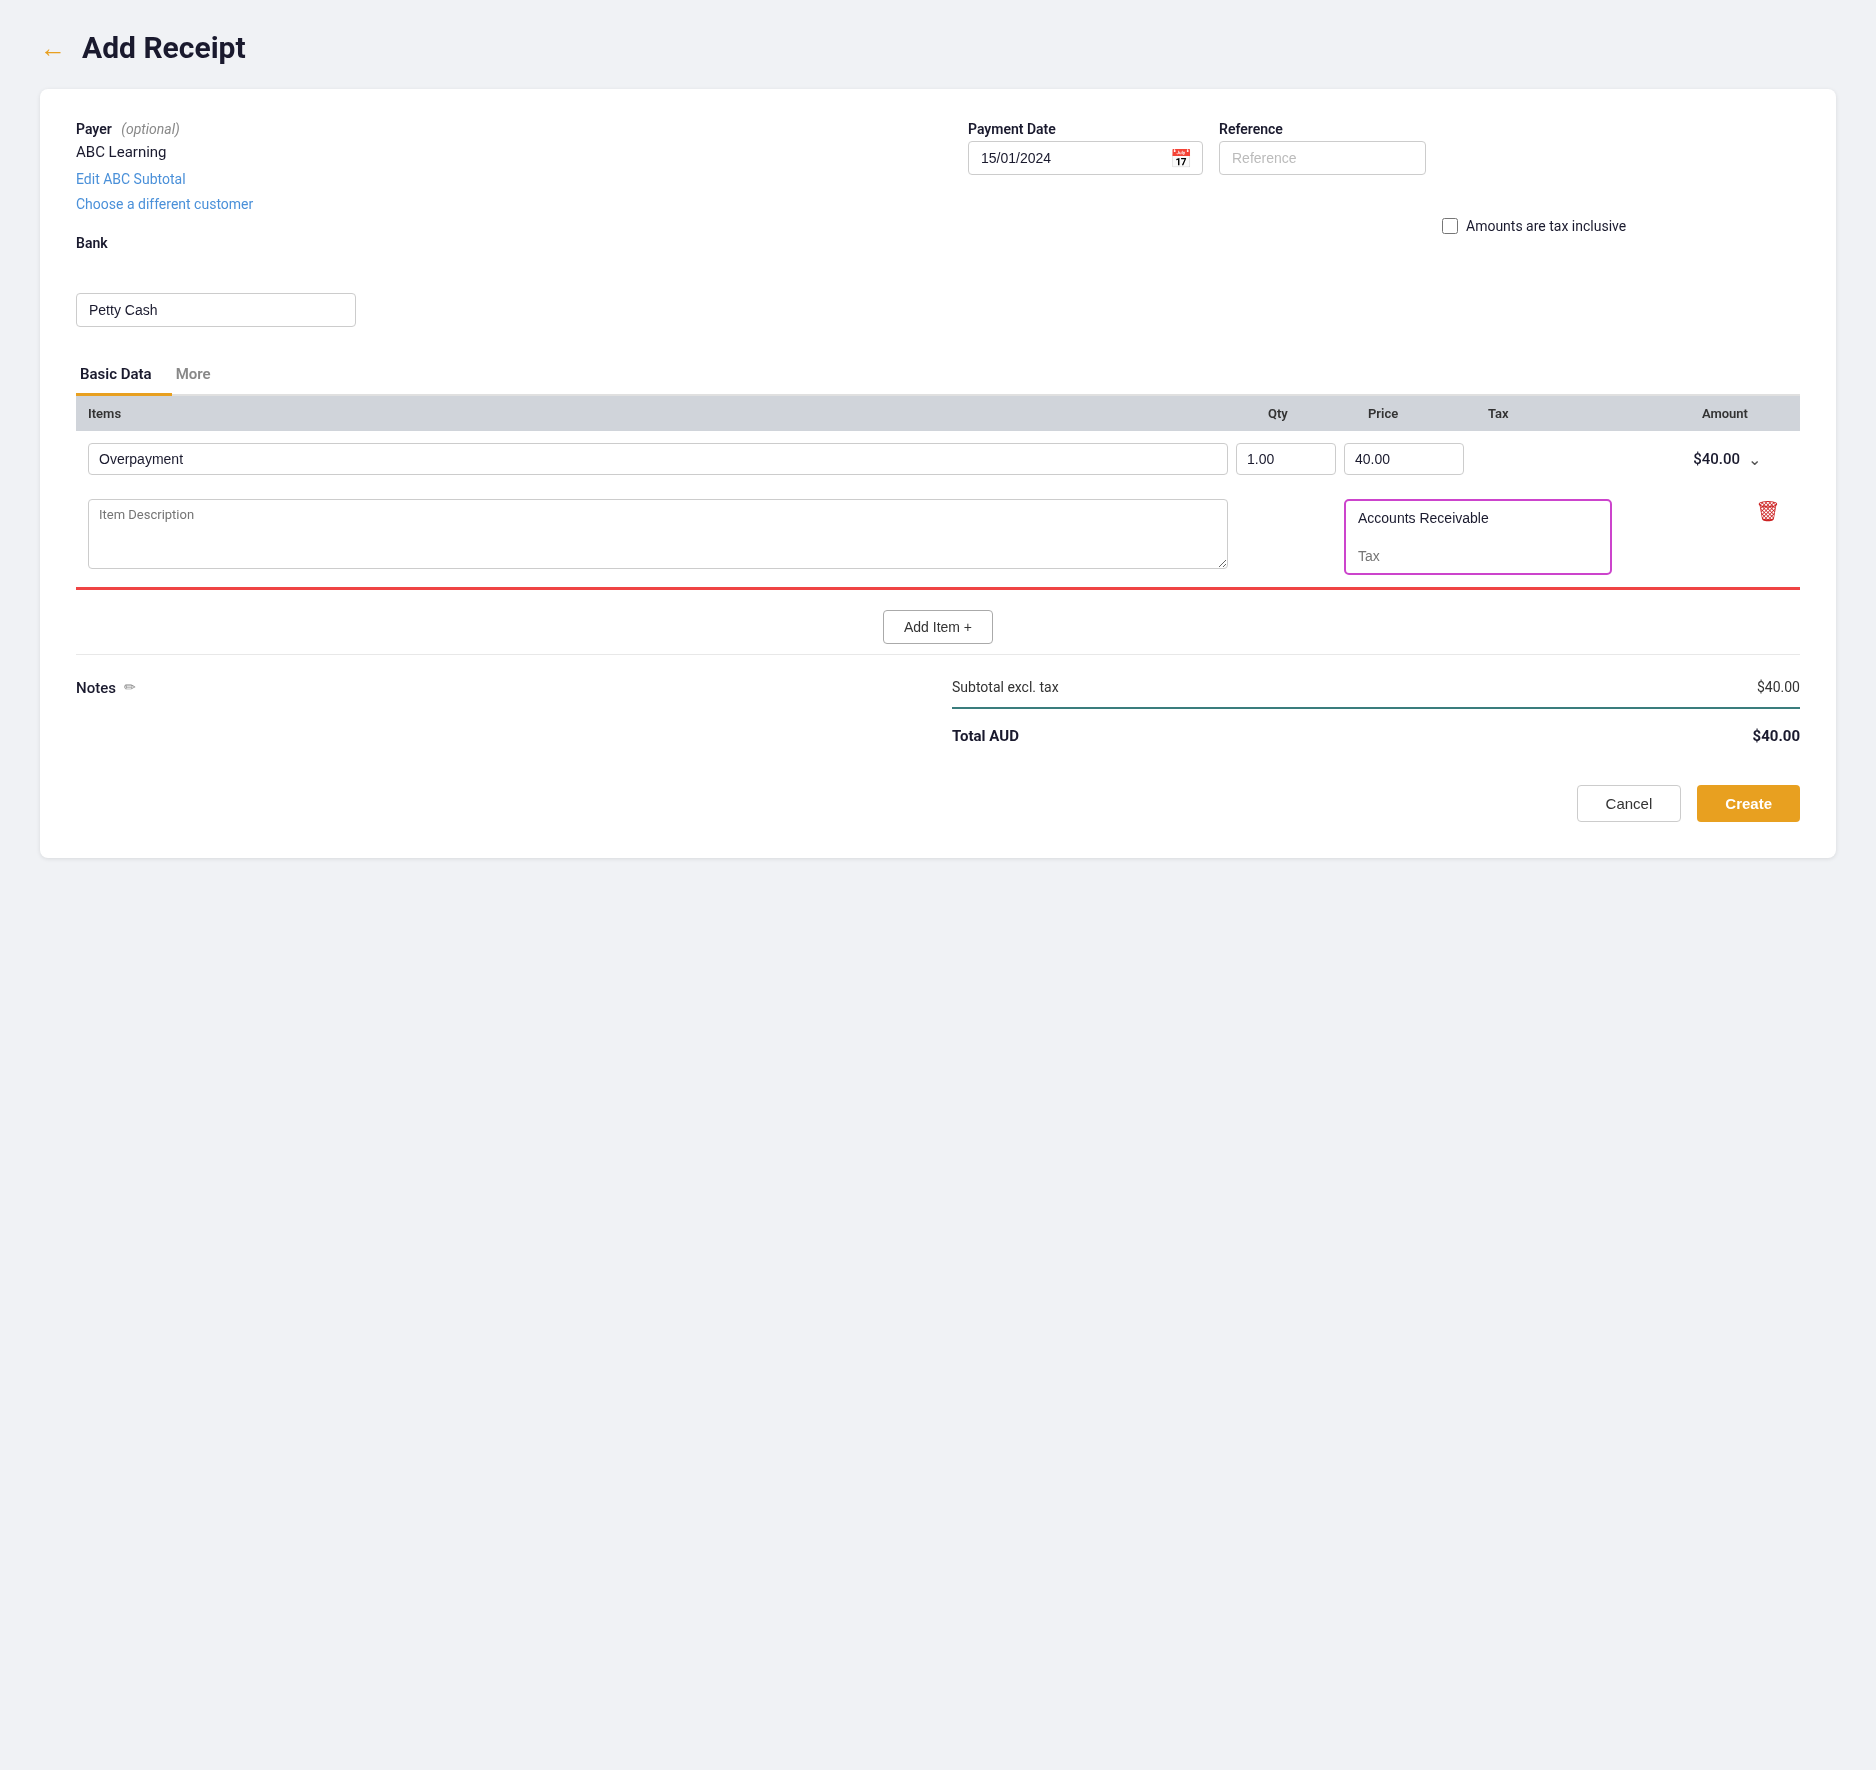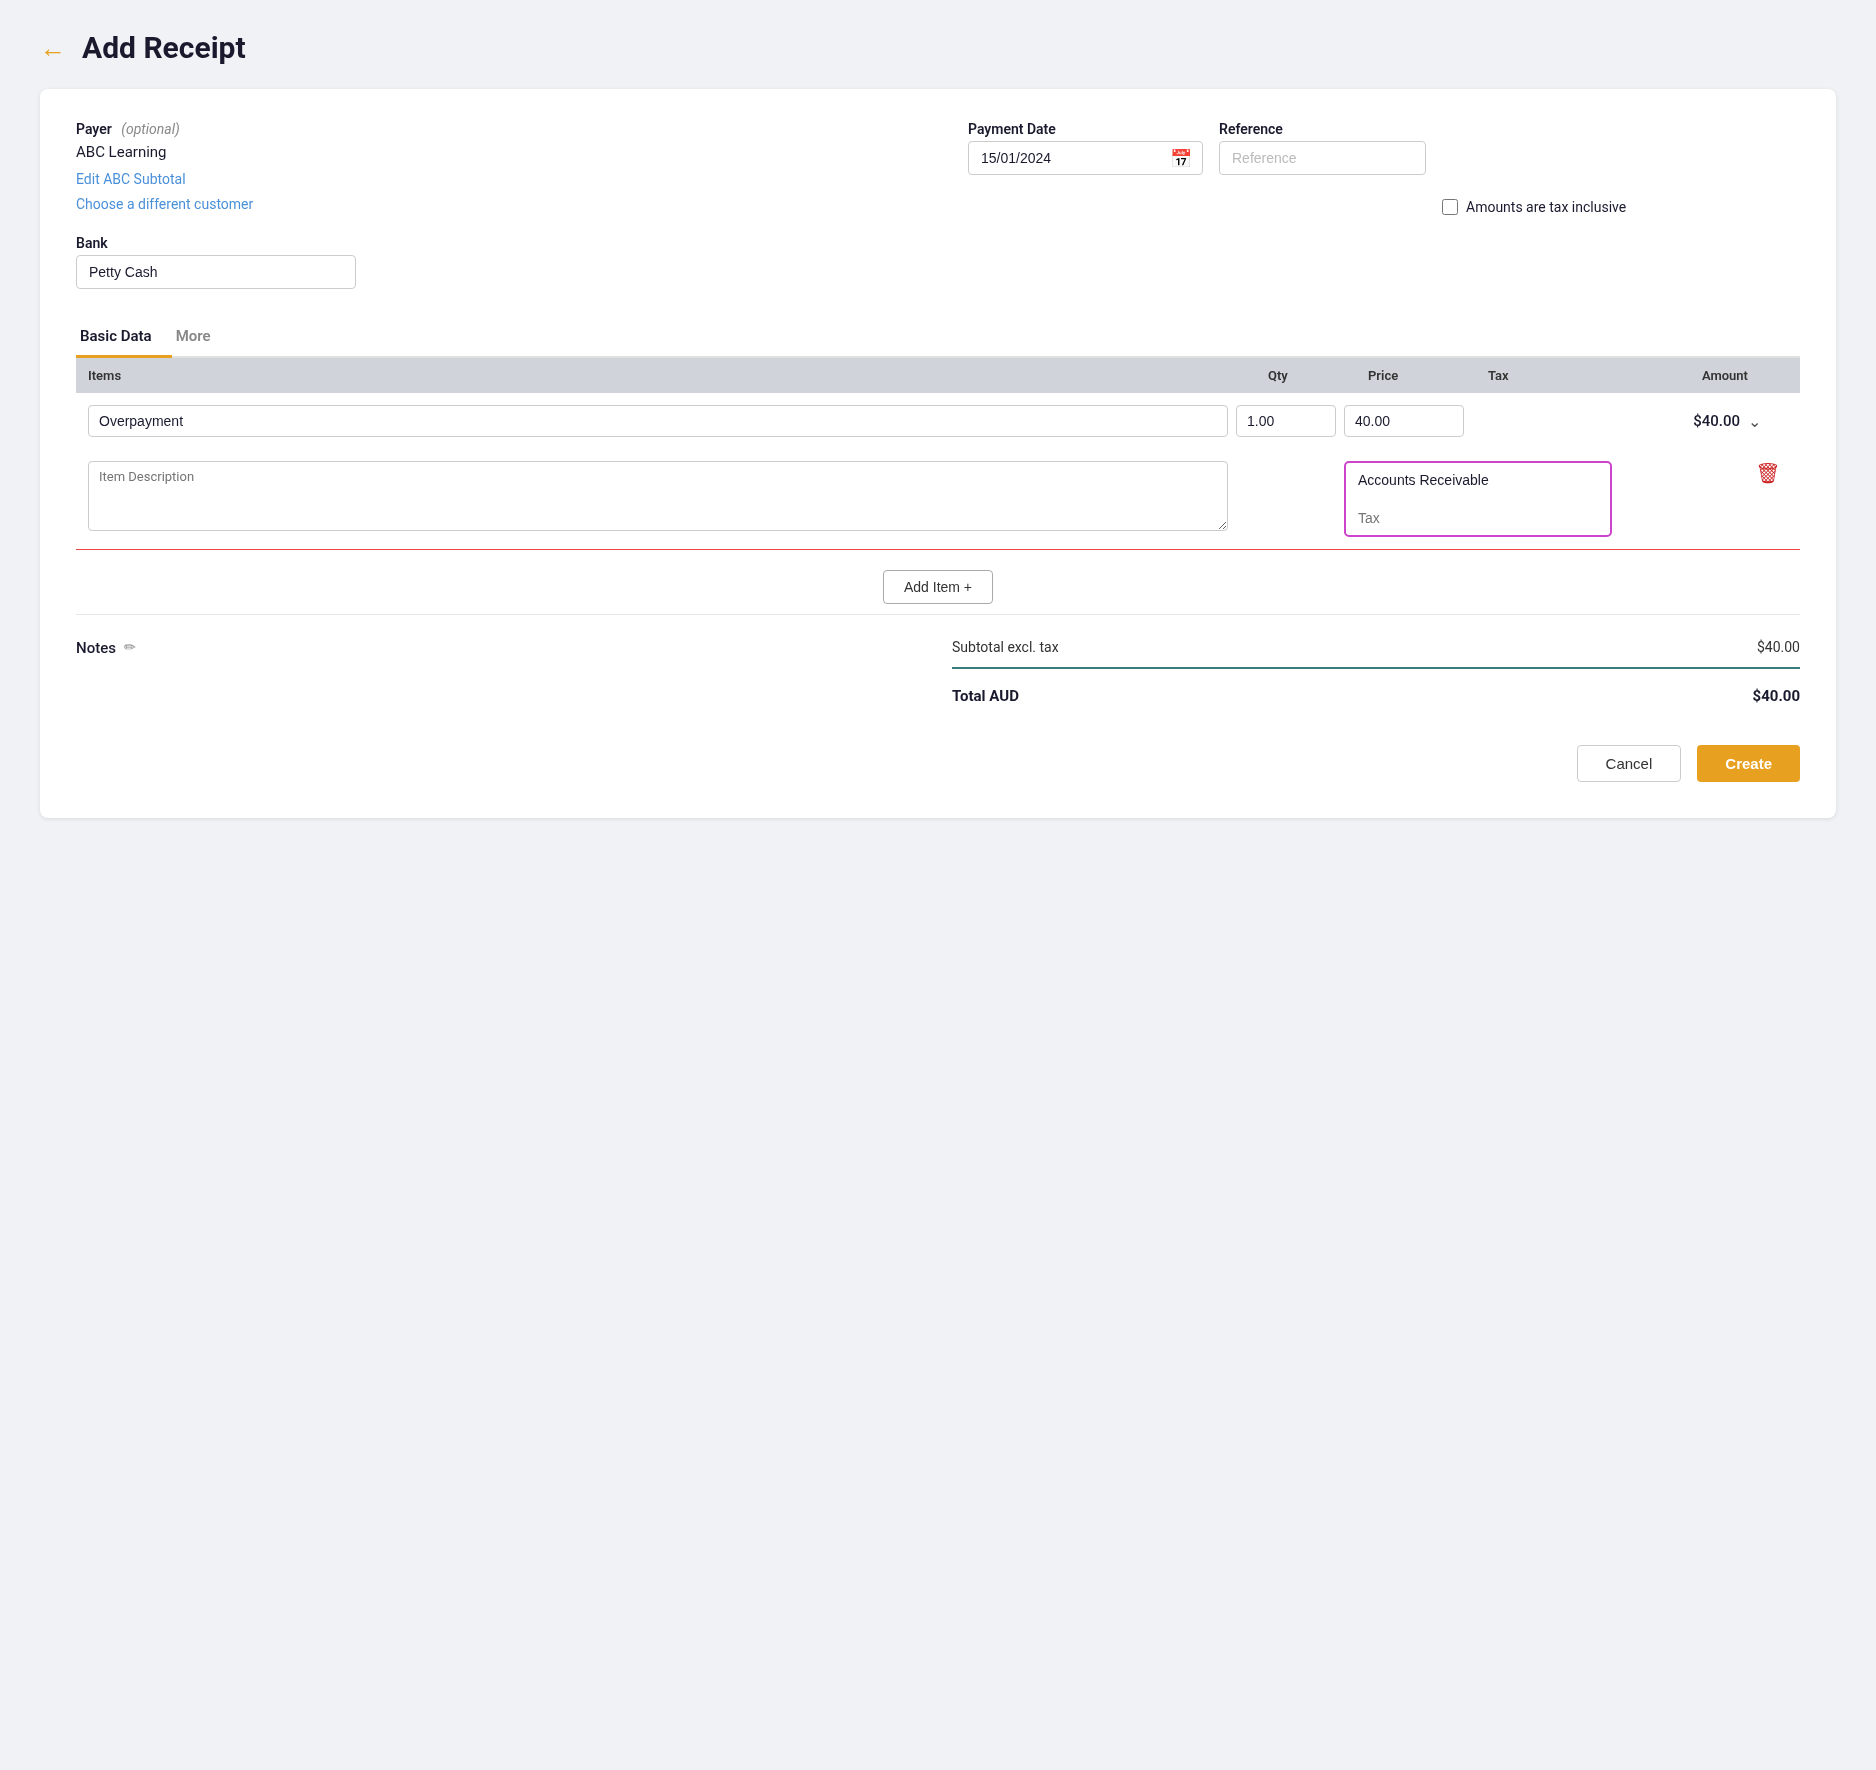--- a/index.html
+++ b/index.html
@@ -130,21 +130,21 @@
       grid-template-columns: 1fr 100px 120px 140px 120px 40px;
       background: #d0d4da;
       padding: 10px 12px;
       margin-top: 0;
       font-size: 13px;
       font-weight: 600;
       color: #333;
     }
     .table-header .col-right { text-align: right; }
     .item-row {
-      border-bottom: 1px solid #ef4444;
+      border-bottom: 3px solid #ef4444;
       padding: 12px;
     }
     .item-row-top {
       display: grid;
       grid-template-columns: 1fr 100px 120px 140px 120px 40px;
       align-items: center;
       gap: 8px;
     }
     .item-input {
       border: 1px solid #ccc;
@@ -289,21 +289,21 @@
       <div class="form-label">
         <span>Payer</span>
         <span class="form-label-optional">(optional)</span>
       </div>
       <div class="payer-name">ABC Learning</div>
       <a class="link-text">Edit ABC Subtotal</a>
       <a class="link-text">Choose a different customer</a>
 
       <div class="bank-section">
         <div class="form-label">Bank</div>
-        <input class="form-input" type="text" style="max-width: 280px;" value="Petty Cash">
+        <input class="form-input" type="text" style="max-width: 280px; margin-top: 38px;" value="Petty Cash">
       </div>
     </div>
 
     <div class="right-col">
       <div>
         <div class="form-label">Payment Date</div>
         <div class="date-wrapper" style="max-width:320px;">
           <input class="form-input" type="text" value="15/01/2024" style="">
           <span class="calendar-icon">📅</span>
         </div>

